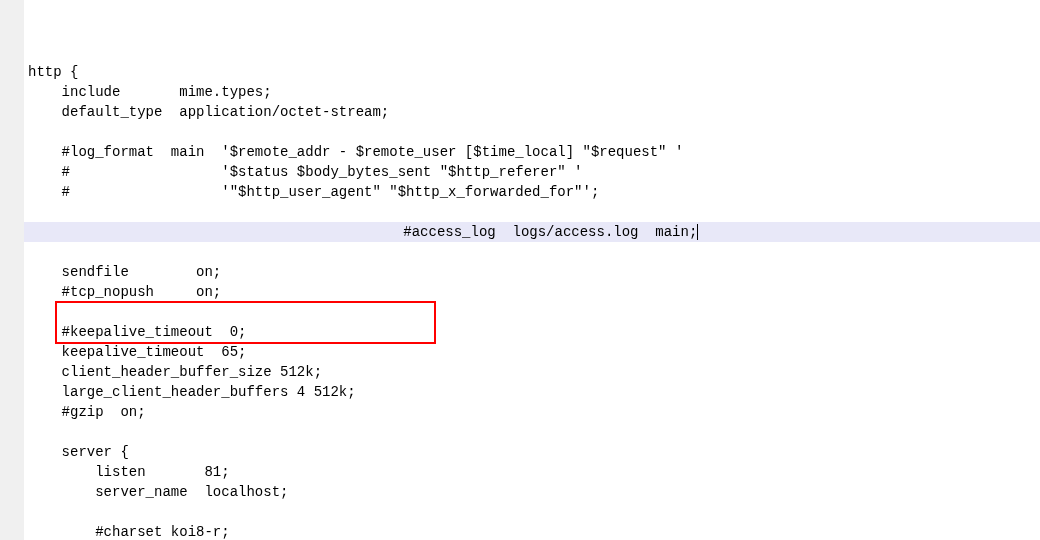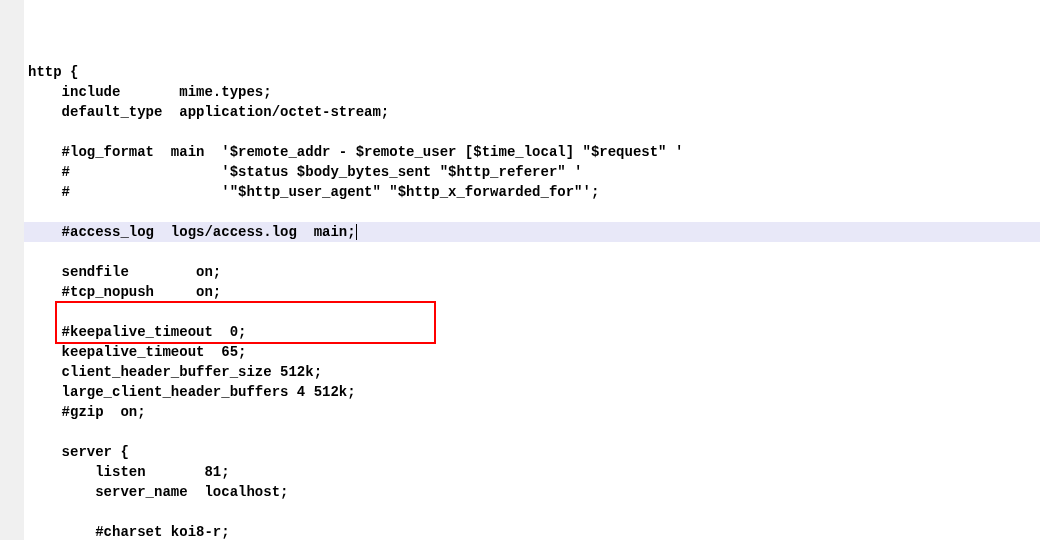--- a/index.html
+++ b/index.html
@@ -30,24 +30,24 @@
     }
     .code-area {
       flex: 1;
       padding: 2px 0;
       white-space: pre;
       position: relative;
     }
     .line {
       padding-left: 4px;
       height: 20px;
-      font-weight: bold;
     }
     .line.highlight {
       background: #e8e8f8;
+      text-align: center;
     }
     .cursor {
       display: inline-block;
       width: 1px;
       height: 16px;
       background: #000;
       vertical-align: text-bottom;
       margin-left: 0px;
     }
     .redbox {

